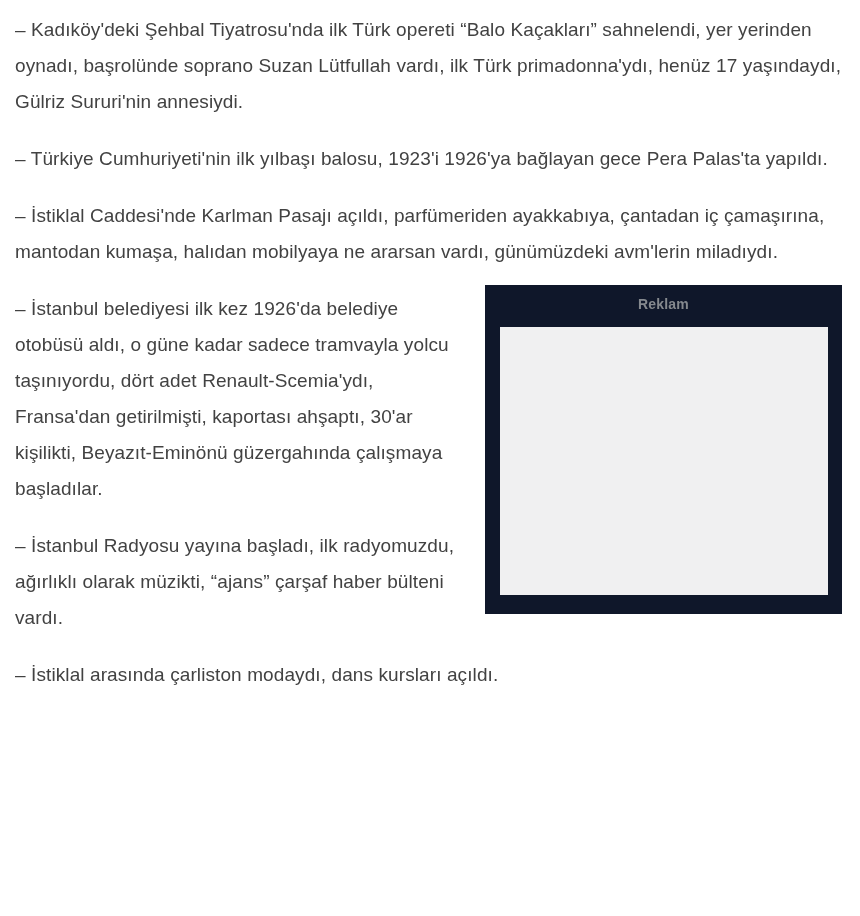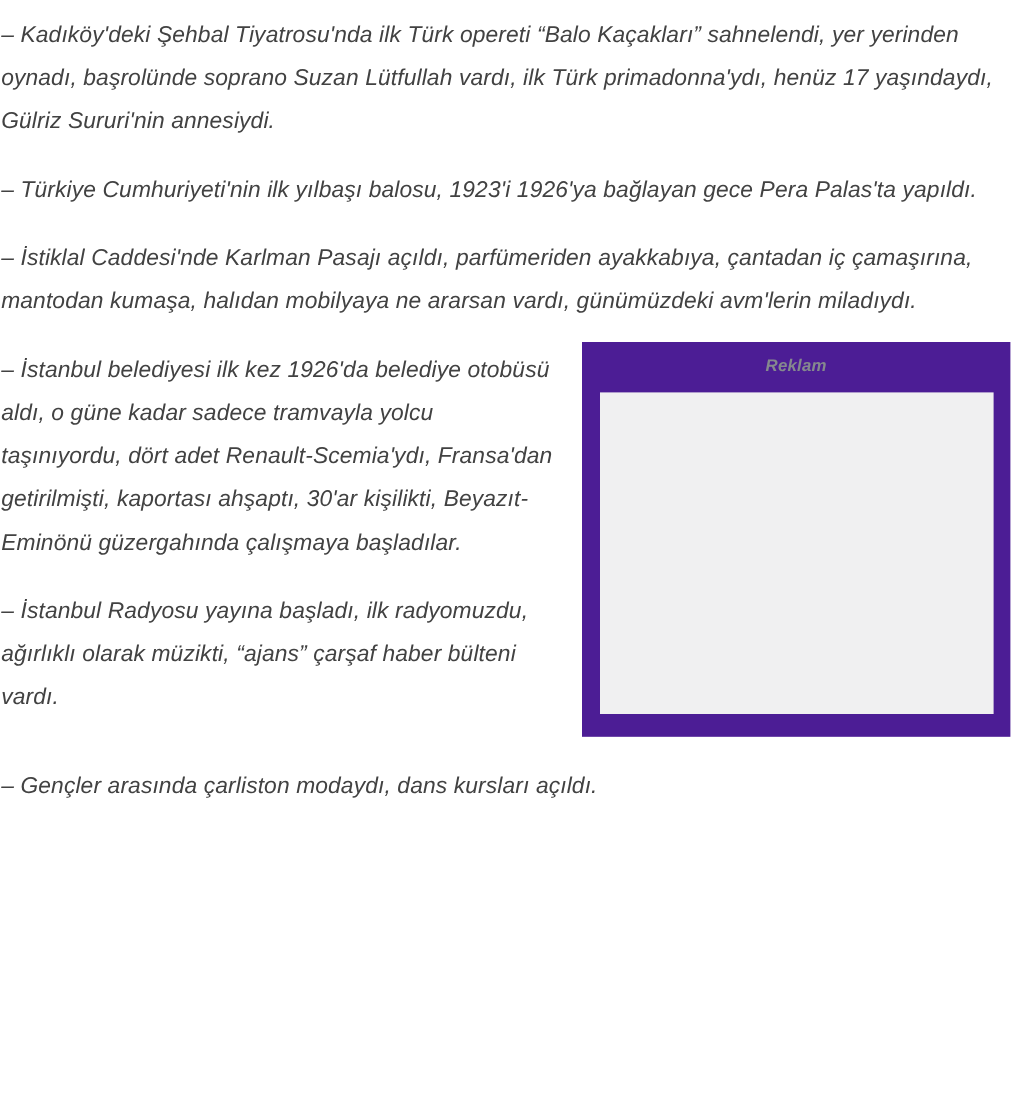--- a/index.html
+++ b/index.html
@@ -9,36 +9,35 @@
   }
   body {
     width: 860px;
     height: 916px;
     overflow: hidden;
     font-family: "Liberation Sans", "DejaVu Sans", sans-serif;
   }
   .article {
     box-sizing: border-box;
     width: 860px;
-    padding: 12px 18px 0 1px;
+    padding: 12px 18px 0 15px;
     font-size: 19px;
     line-height: 36px;
     color: #424242;
     letter-spacing: 0.1px;
-    font-style: italic;
   }
   .article p {
     margin: 0 0 21px 0;
   }
   .ad-box {
     float: right;
     width: 357px;
     height: 329px;
     margin: -6px 0 24px 20px;
-    background: #4c1d95;
+    background: #0f172a;
     box-sizing: border-box;
   }
   .ad-label {
     padding-top: 11px;
     text-align: center;
     font-size: 14px;
     line-height: 17px;
     font-weight: bold;
     color: #85898e;
     letter-spacing: 0.2px;
@@ -66,15 +65,15 @@
 
   <aside class="ad-box">
     <div class="ad-label">Reklam</div>
     <div class="ad-slot"></div>
   </aside>
 
   <p>– İstanbul belediyesi ilk kez 1926'da belediye otobüsü aldı, o güne kadar sadece tramvayla yolcu taşınıyordu, dört adet Renault-Scemia'ydı, Fransa'dan getirilmişti, kaportası ahşaptı, 30'ar kişilikti, Beyazıt-Eminönü güzergahında çalışmaya başladılar.</p>
 
   <p>– İstanbul Radyosu yayına başladı, ilk radyomuzdu, ağırlıklı olarak müzikti, “ajans” çarşaf haber bülteni vardı.</p>
 
-  <p class="clear-para">– Gençler arasında çarliston modaydı, dans kursları açıldı.</p>
+  <p class="clear-para">– İstiklal arasında çarliston modaydı, dans kursları açıldı.</p>
 
 </div>
 
 </body></html>

